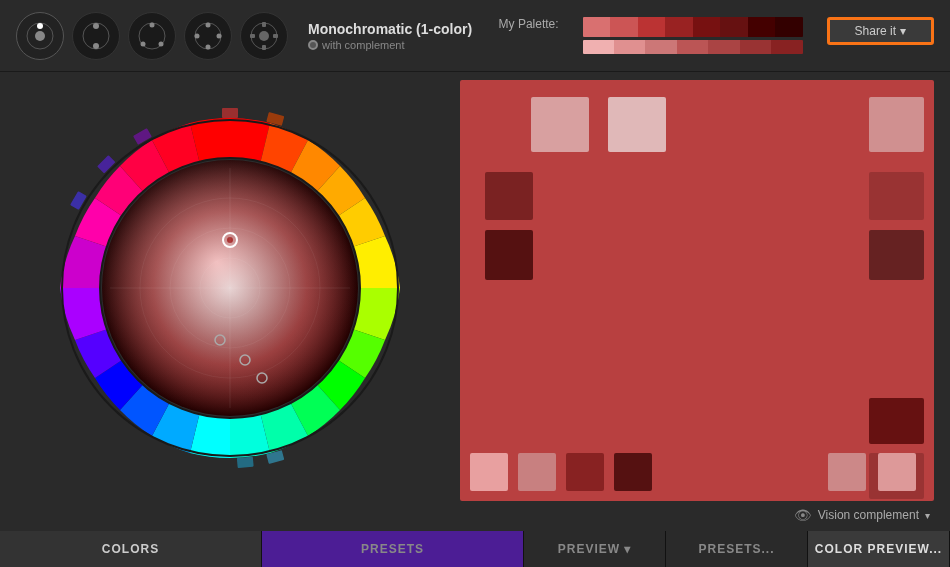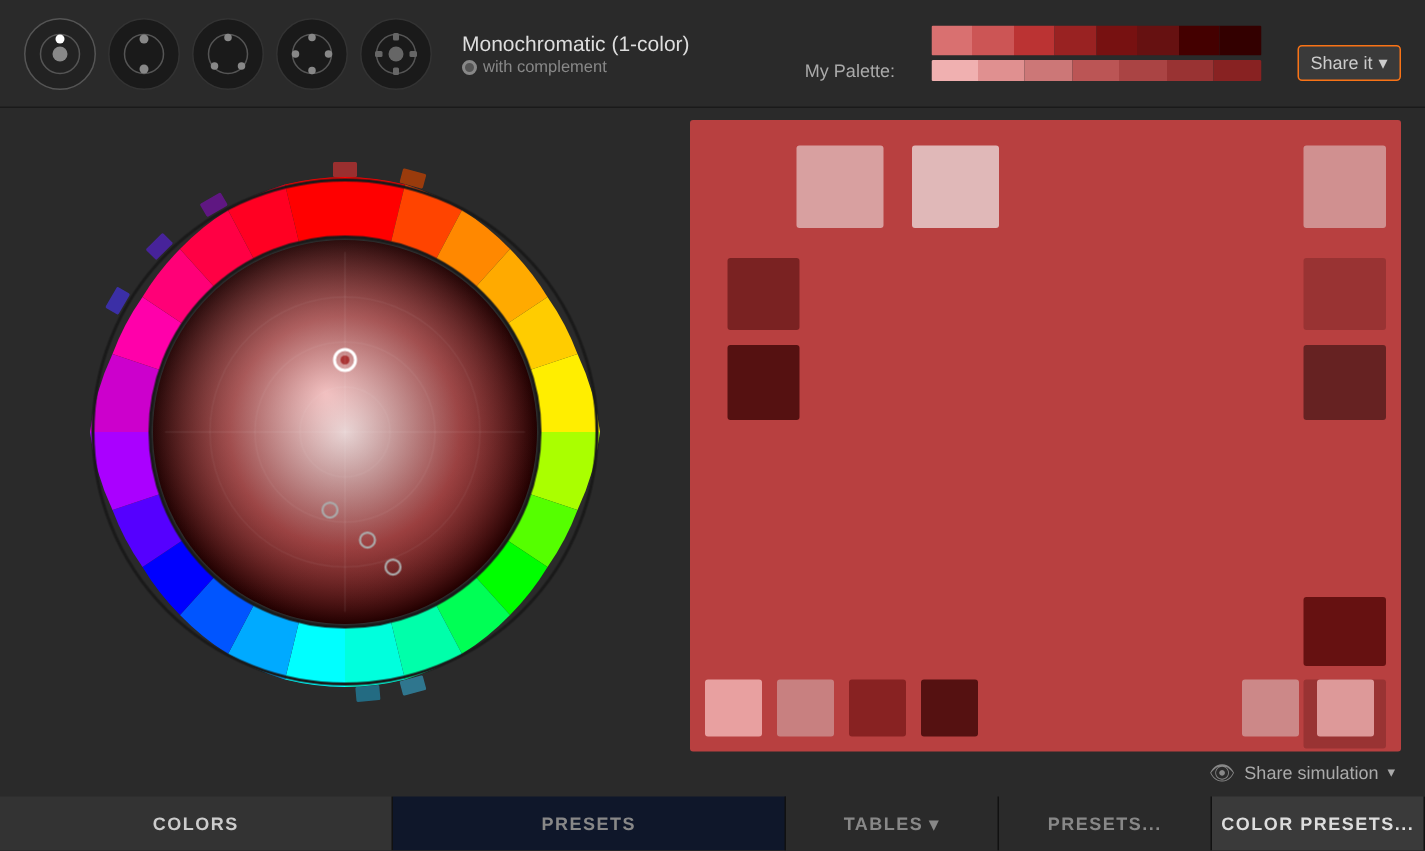--- a/index.html
+++ b/index.html
@@ -48,21 +48,21 @@
       border: 1px solid #555;
       background: #222;
     }
     .scheme-info {
       margin-left: 8px;
       flex: 1;
     }
     .scheme-title {
       font-size: 14px;
       color: #ddd;
-      font-weight: normal;
+      font-weight: bold;
     }
     .scheme-sub {
       font-size: 11px;
       color: #888;
       display: flex;
       align-items: center;
       gap: 4px;
       margin-top: 2px;
     }
     .scheme-sub .dot {
@@ -77,23 +77,23 @@
       align-items: center;
       gap: 12px;
       margin-left: auto;
     }
     .palette-label {
       font-size: 12px;
       color: #aaa;
     }
     .share-btn {
       background: #3a3a3a;
-      border: 1px solid #f97316;
+      border: 3px solid #f97316;
       color: #ccc;
-      padding: 4px 8px;
+      padding: 4px 25px;
       font-size: 12px;
       cursor: pointer;
       border-radius: 3px;
       display: flex;
       align-items: center;
       gap: 4px;
     }
 
     
     .main-content {
@@ -188,21 +188,21 @@
     .tab {
       flex: 1;
       display: flex;
       align-items: center;
       justify-content: center;
       font-size: 12px;
       font-weight: bold;
       letter-spacing: 1px;
       cursor: pointer;
       color: #888;
-      background: #0f172a;
+      background: #4c1d95;
       border-right: 1px solid #111;
     }
     .tab.active {
       color: #ccc;
       background: #333;
     }
     .tab-r {
       flex: 1;
       display: flex;
       align-items: center;
@@ -443,55 +443,55 @@
       <div class="swatch" style="left:10px;bottom:10px;width:38px;height:38px;background:#e8a0a0;"></div>
       <div class="swatch" style="left:58px;bottom:10px;width:38px;height:38px;background:#c88080;"></div>
       <div class="swatch" style="left:106px;bottom:10px;width:38px;height:38px;background:#882222;"></div>
       <div class="swatch" style="left:154px;bottom:10px;width:38px;height:38px;background:#551111;"></div>
       <div class="swatch" style="right:68px;bottom:10px;width:38px;height:38px;background:#cc8888;"></div>
       <div class="swatch" style="right:18px;bottom:10px;width:38px;height:38px;background:#dd9999;"></div>
     </div>
 
     <div class="vision-bar">
       <span class="eye-icon">👁</span>
-      <span class="vision-label">Share simulation</span>
+      <span class="vision-label">Vision complement</span>
       <span class="vision-arrow">▾</span>
     </div>
   </div>
 </div>
 
 <div class="bottom-area">
   <div class="bottom-left">
     <div class="tab active">
       <span>COLORS</span>
     </div>
     <div class="tab">
       <span>PRESETS</span>
     </div>
   </div>
   <div class="bottom-right">
     <div class="tab-r">
       <div class="tab-preview">
-        <span>TABLES</span>
+        <span>PREVIEW</span>
         <span>▾</span>
       </div>
     </div>
     <div class="tab-r">
       <span>PRESETS...</span>
     </div>
     <div class="tab-r active">
-      <span>COLOR PRESETS...</span>
+      <span>COLOR PREVIEW...</span>
     </div>
   </div>
 </div>
 
 <style>
 .palette-area {
   display: flex;
-  align-items: flex-end;
+  align-items: flex-start;
   gap: 24px;
   margin-left: auto;
 }
 .palette-display {
   display: flex;
   flex-direction: column;
   gap: 3px;
 }
 .palette-row1 {
   display: flex;

